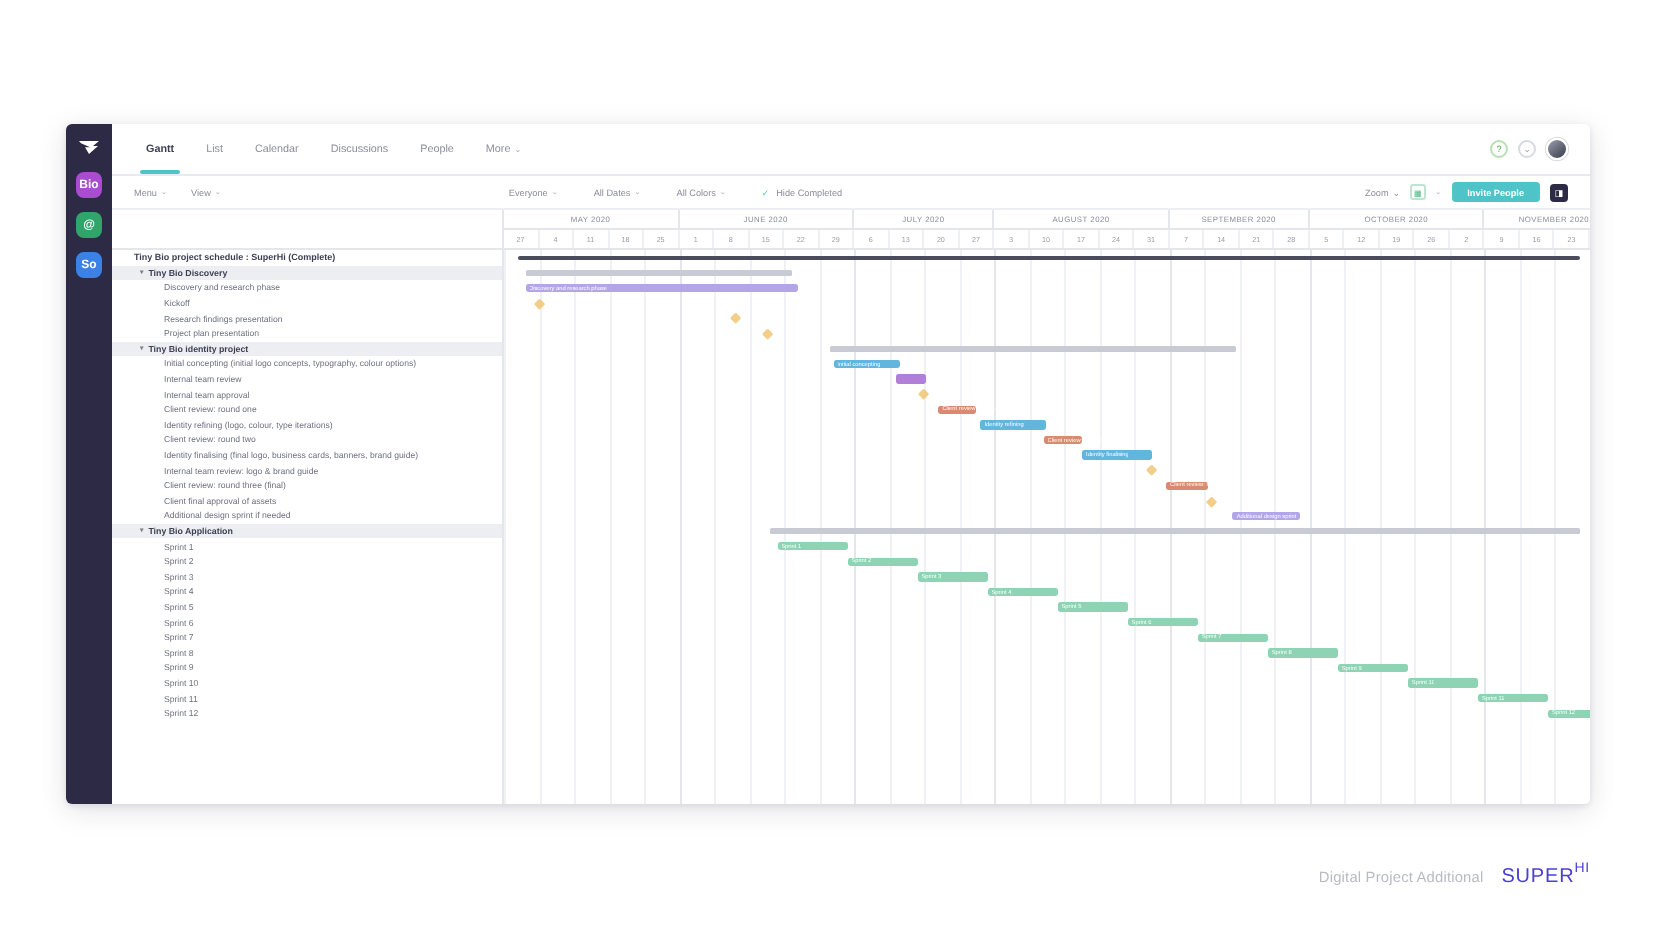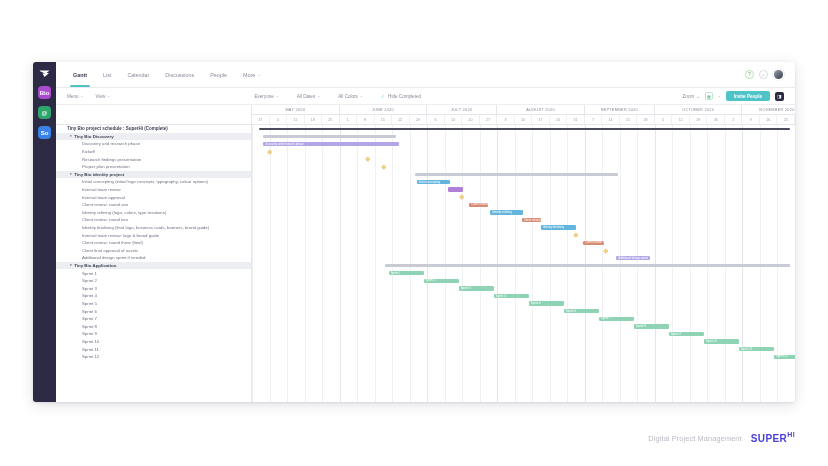--- a/index.html
+++ b/index.html
@@ -158,21 +158,21 @@
     opacity: .85;
   }
 
   
   .brand {
     position: absolute; right: 33px; bottom: 22px;
     display: flex; align-items: center; gap: 9px;
   }
   .brand-text { font-size: 7.4px; color: #b9bbc4; letter-spacing: .1px; }
   .brand-logo {
-    font-size: 10px; font-weight: bold; color: #4b3fd6;
+    font-size: 10px; font-weight: normal; color: #4b3fd6;
     letter-spacing: .4px; display: flex; align-items: flex-start;
   }
   .brand-logo .hi { font-size: 7px; position: relative; top: -2px; }
 </style>
 </head>
 <body>
 
 <div id="stage">
 
   <div class="app-window">
@@ -522,20 +522,20 @@
               </div>
             </div>
         </div>
 
       </div>
 
     </div>
   </div>
 
   <div class="brand">
-    <div class="brand-text">Digital Project Management</div>
+    <div class="brand-text">Digital Project Additional</div>
     <div class="brand-logo">
       <span>SUPER</span>
         <span class="hi">HI</span>
     </div>
   </div>
 
 </div>
 
 </body></html>

